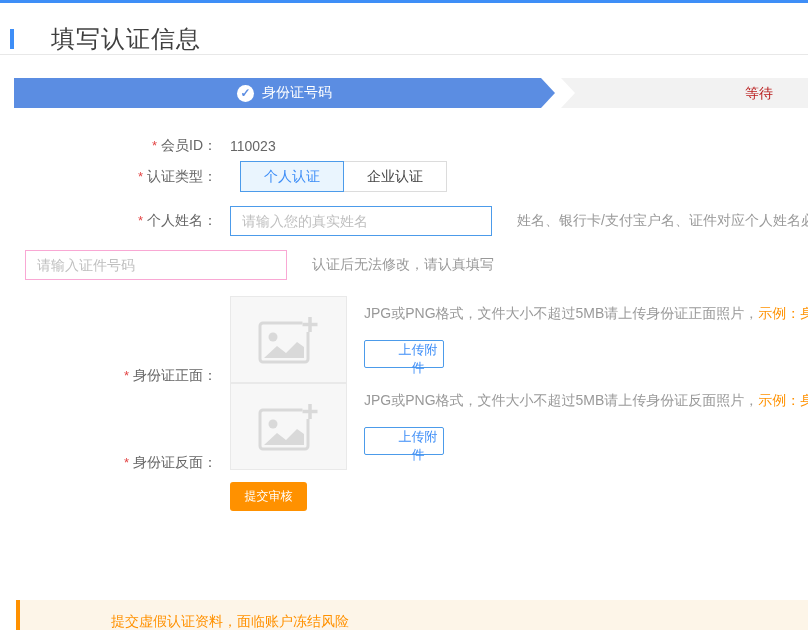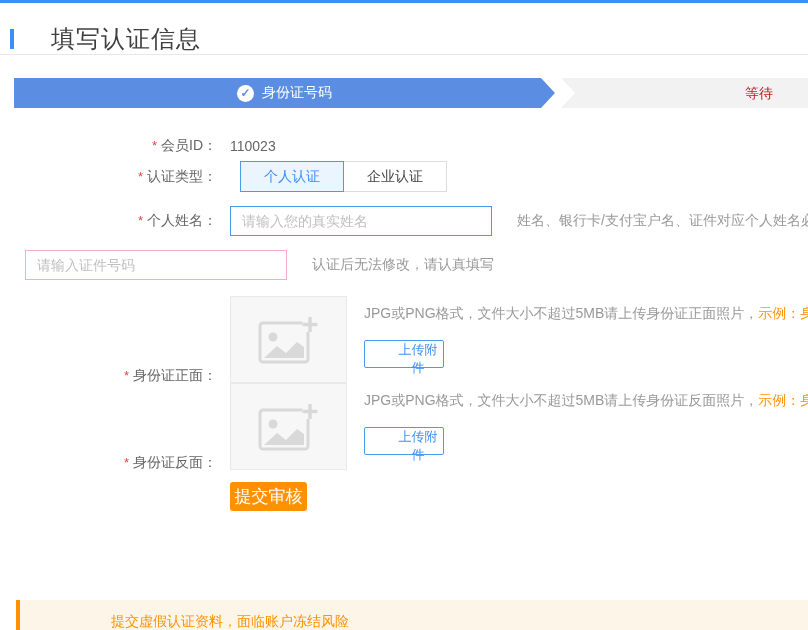--- a/index.html
+++ b/index.html
@@ -74,21 +74,21 @@
   .upload-right { margin-left: 17px; padding-top: 10px; }
   .upload-hint { line-height: 14px; white-space: nowrap; color: #999; }
   .hint-orange { color: #FF9100; }
   .upload-btn {
     margin-top: 20px; width: 80px; height: 28px; background: #fff;
     border: 1px solid #4C9BEA; border-radius: 2px; color: #3E8EF7;
     font-size: 13px; cursor: pointer; font-family: "Liberation Sans", sans-serif; padding-left: 28px;
   }
   .submit-btn {
     width: 77px; height: 29px; background: #FF9100; border: none; border-radius: 3px;
-    color: #fff; font-size: 17px; cursor: pointer; font-family: "Liberation Sans", sans-serif;
+    color: #fff; font-size: 12px; cursor: pointer; font-family: "Liberation Sans", sans-serif;
   }
 
   .warning {
     position: absolute; top: 600px; left: 16px; right: 0; height: 60px;
     background: #FDF5E8; border-left: 4px solid #FF9100;
     color: #FF9100; padding: 13px 0 0 91px; white-space: nowrap;
   }
 </style>
 </head>
 <body>

